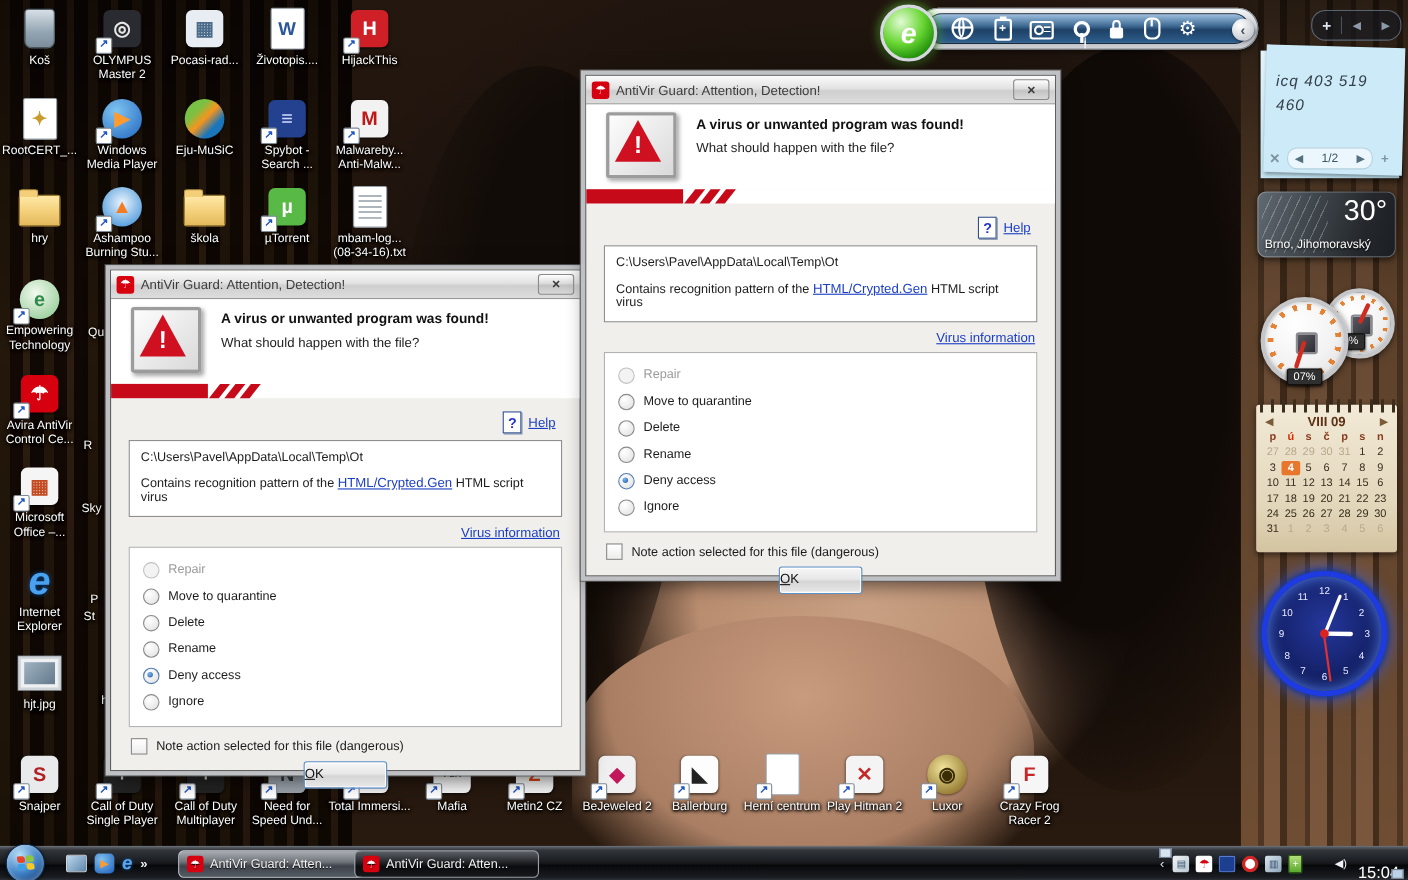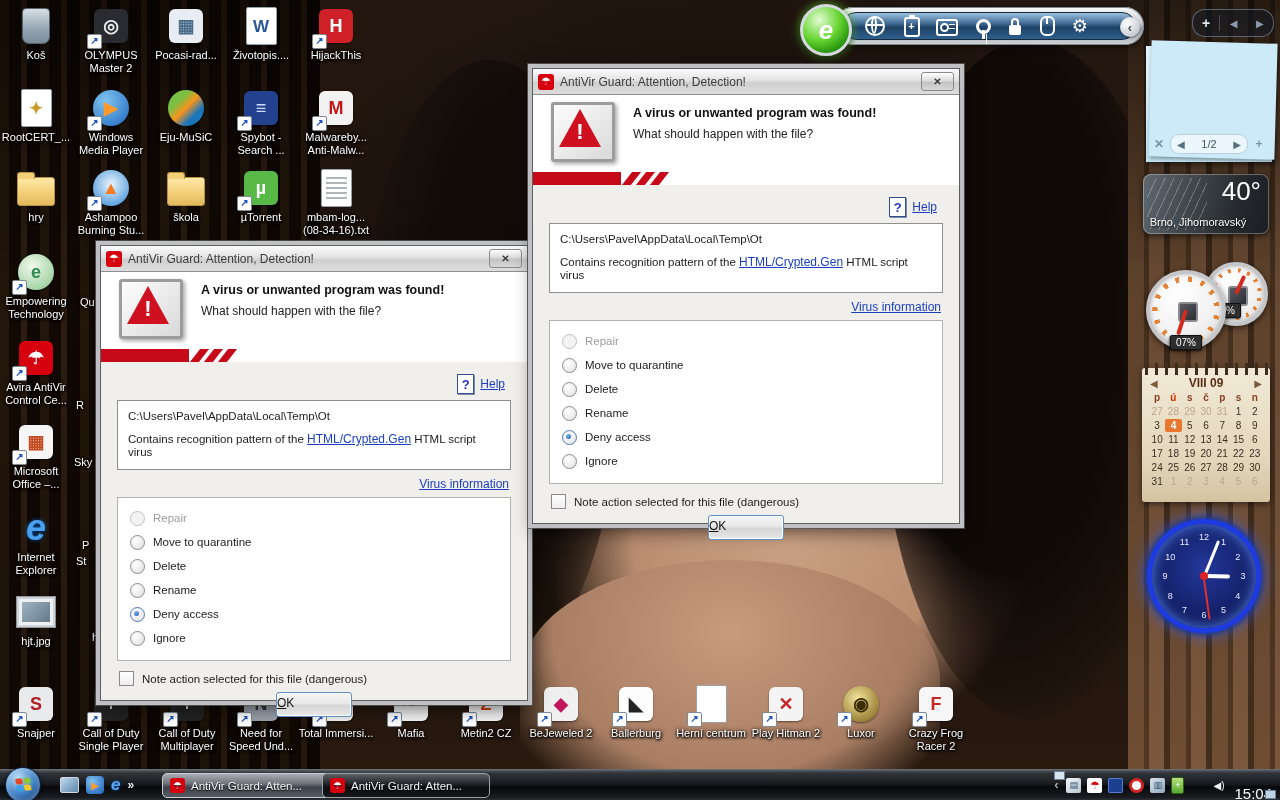--- a/index.html
+++ b/index.html
@@ -553,33 +553,34 @@
   <div class="dock-chev">‹</div>
 </div>
 
 <div class="pager">
   <div class="pplus">+</div>
   <div class="pa">◀</div>
   <div class="pa">▶</div>
 </div>
 
 <div class="note">
+  <div class="note-text">icq 403 519 460</div>
   <div class="note-bar">
     <span class="note-x">✕</span>
     <span class="note-pill">
       <span>◀</span>
       <span class="pg">1/2</span>
       <span>▶</span>
     </span>
     <span class="note-plus">+</span>
   </div>
 </div>
 
 <div class="weather">
-  <div class="wtemp">40°</div>
+  <div class="wtemp">30°</div>
   <div class="wloc">Brno, Jihomoravský</div>
 </div>
 
 <div class="gauge g-sm">
   <div class="chip"></div>
   <div class="needle"></div>
   <div class="gbadge">78%</div>
 </div>
 <div class="gauge g-big">
   <div class="chip"></div>

